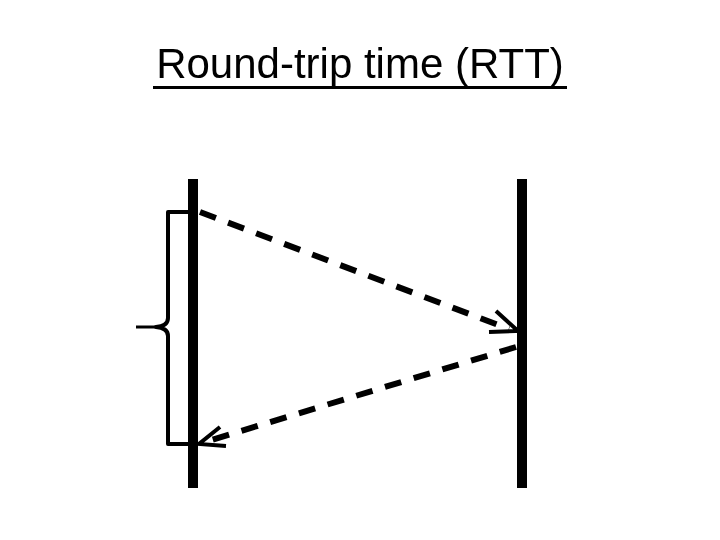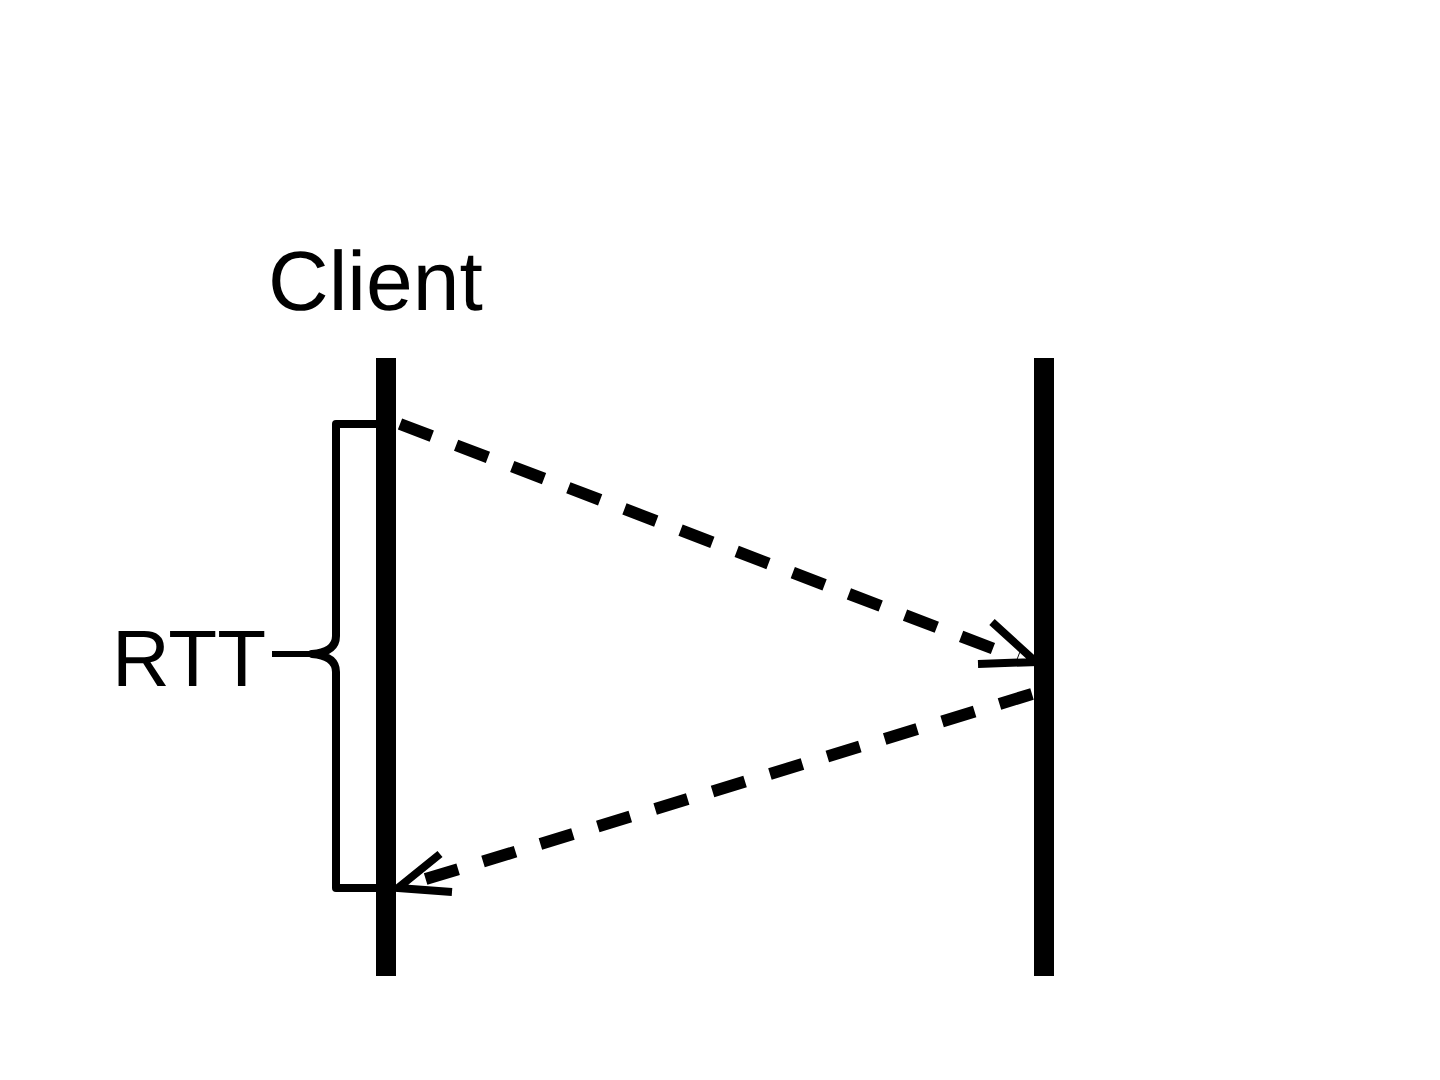--- a/index.html
+++ b/index.html
@@ -49,25 +49,26 @@
     left: 0;
     top: 0;
   }
   svg .ink { stroke: #000000; }
 </style>
 </head>
 <body>
 
 <div class="slide">
 
-
-  <div class="actor-label client">Client</div>
+  <div class="title-wrap">
+    <span class="title">Round-trip time (RTT)</span>
+  </div>
 
 
-  <div class="rtt-label">RTT</div>
+
 
   <svg class="diagram-canvas" width="720" height="540" viewBox="0 0 720 540">
 
     <line class="ink" x1="193" y1="179" x2="193" y2="488" stroke-width="10"></line>
     <line class="ink" x1="522" y1="179" x2="522" y2="488" stroke-width="10"></line>
 
     <g>
       <line class="ink" x1="200" y1="212" x2="509" y2="329" stroke-width="6" stroke-dasharray="17 13"></line>
       <polyline class="ink" points="489,332 518,331 496,311" fill="none" stroke-width="4"></polyline>
     </g>

